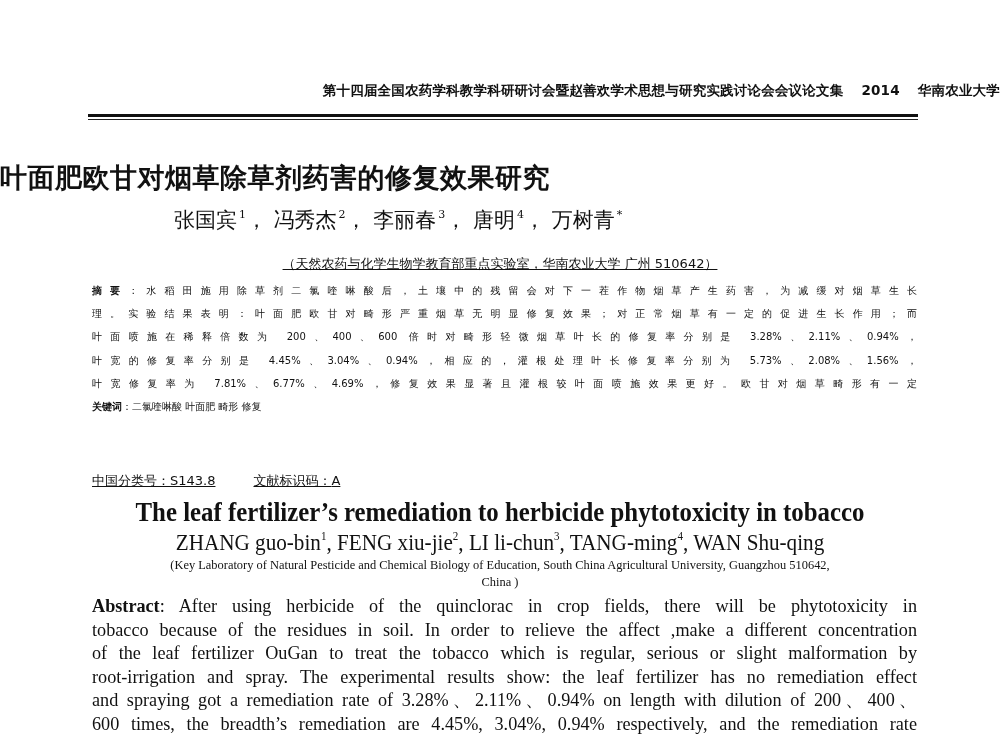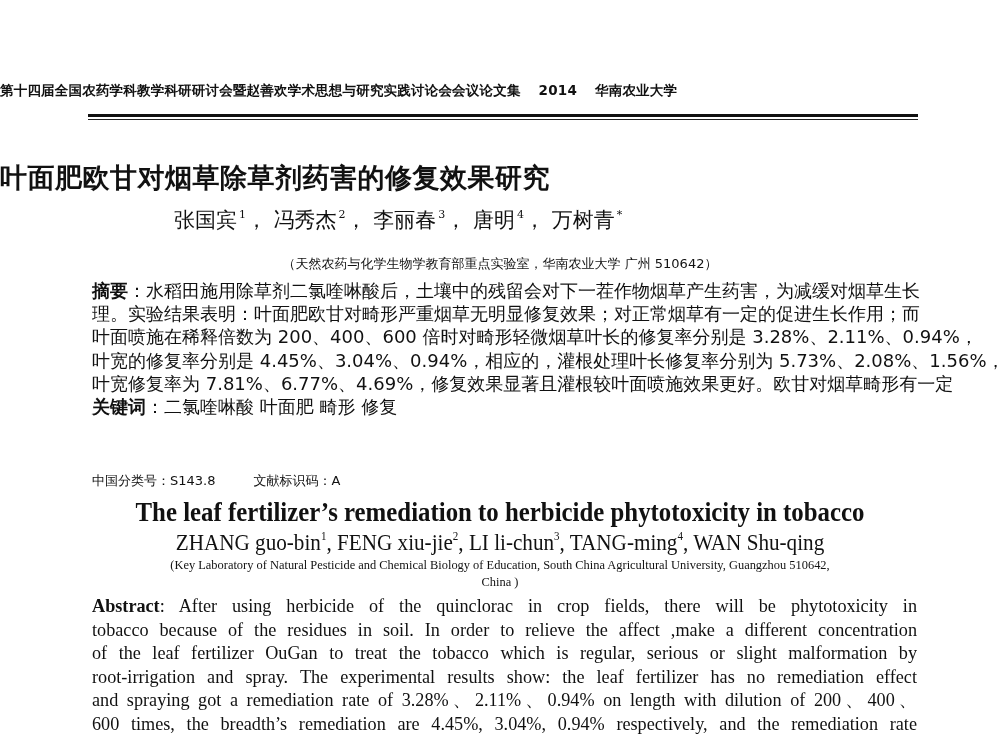--- a/index.html
+++ b/index.html
@@ -13,21 +13,21 @@
     overflow: hidden;
     position: relative;
     color: #111;
     font-family: "Liberation Serif", "DejaVu Serif", serif;
   }
   .running-header {
     position: absolute;
     left: 0;
     width: 1000px;
     top: 82px;
-    text-align: left;
+    text-align: right;
     font-family: "DejaVu Sans", sans-serif;
     font-weight: bold;
     font-size: 13.5px;
     letter-spacing: 0.2px;
     color: #111;
     white-space: nowrap;
   }
   .running-header .gap { display: inline-block; width: 18px; }
   .header-rule {
     position: absolute;
@@ -70,41 +70,43 @@
   .cn-authors sup { font-size: 11px; vertical-align: 9px; margin-left: 2px; }
   .cn-affil {
     position: absolute;
     left: 0;
     width: 1000px;
     top: 255px;
     text-align: center;
     font-family: "DejaVu Sans", sans-serif;
     font-size: 13px;
     white-space: nowrap;
+    text-decoration: underline;
   }
   .cn-abstract {
     position: absolute;
     left: 92px;
     width: 825px;
     top: 279px;
     font-family: "DejaVu Sans", sans-serif;
-    font-size: 18px;
+    font-size: 10px;
     line-height: 23.2px;
     text-align: justify;
   }
   .cn-line { display: block; white-space: nowrap; text-align-last: justify; text-align: justify; }
   .cn-line.last { text-align-last: left; }
   .label-bold { font-weight: bold; }
   .cn-class {
     position: absolute;
     left: 92px;
     top: 472px;
     font-family: "DejaVu Sans", sans-serif;
     font-size: 13px;
     white-space: nowrap;
+    text-decoration: underline;
   }
   .cn-class .spacer { display: inline-block; width: 38px; }
   .en-title {
     position: absolute;
     left: 0;
     width: 1000px;
     top: 497px;
     text-align: center;
     font-family: "Liberation Serif", serif;
     font-weight: bold;

